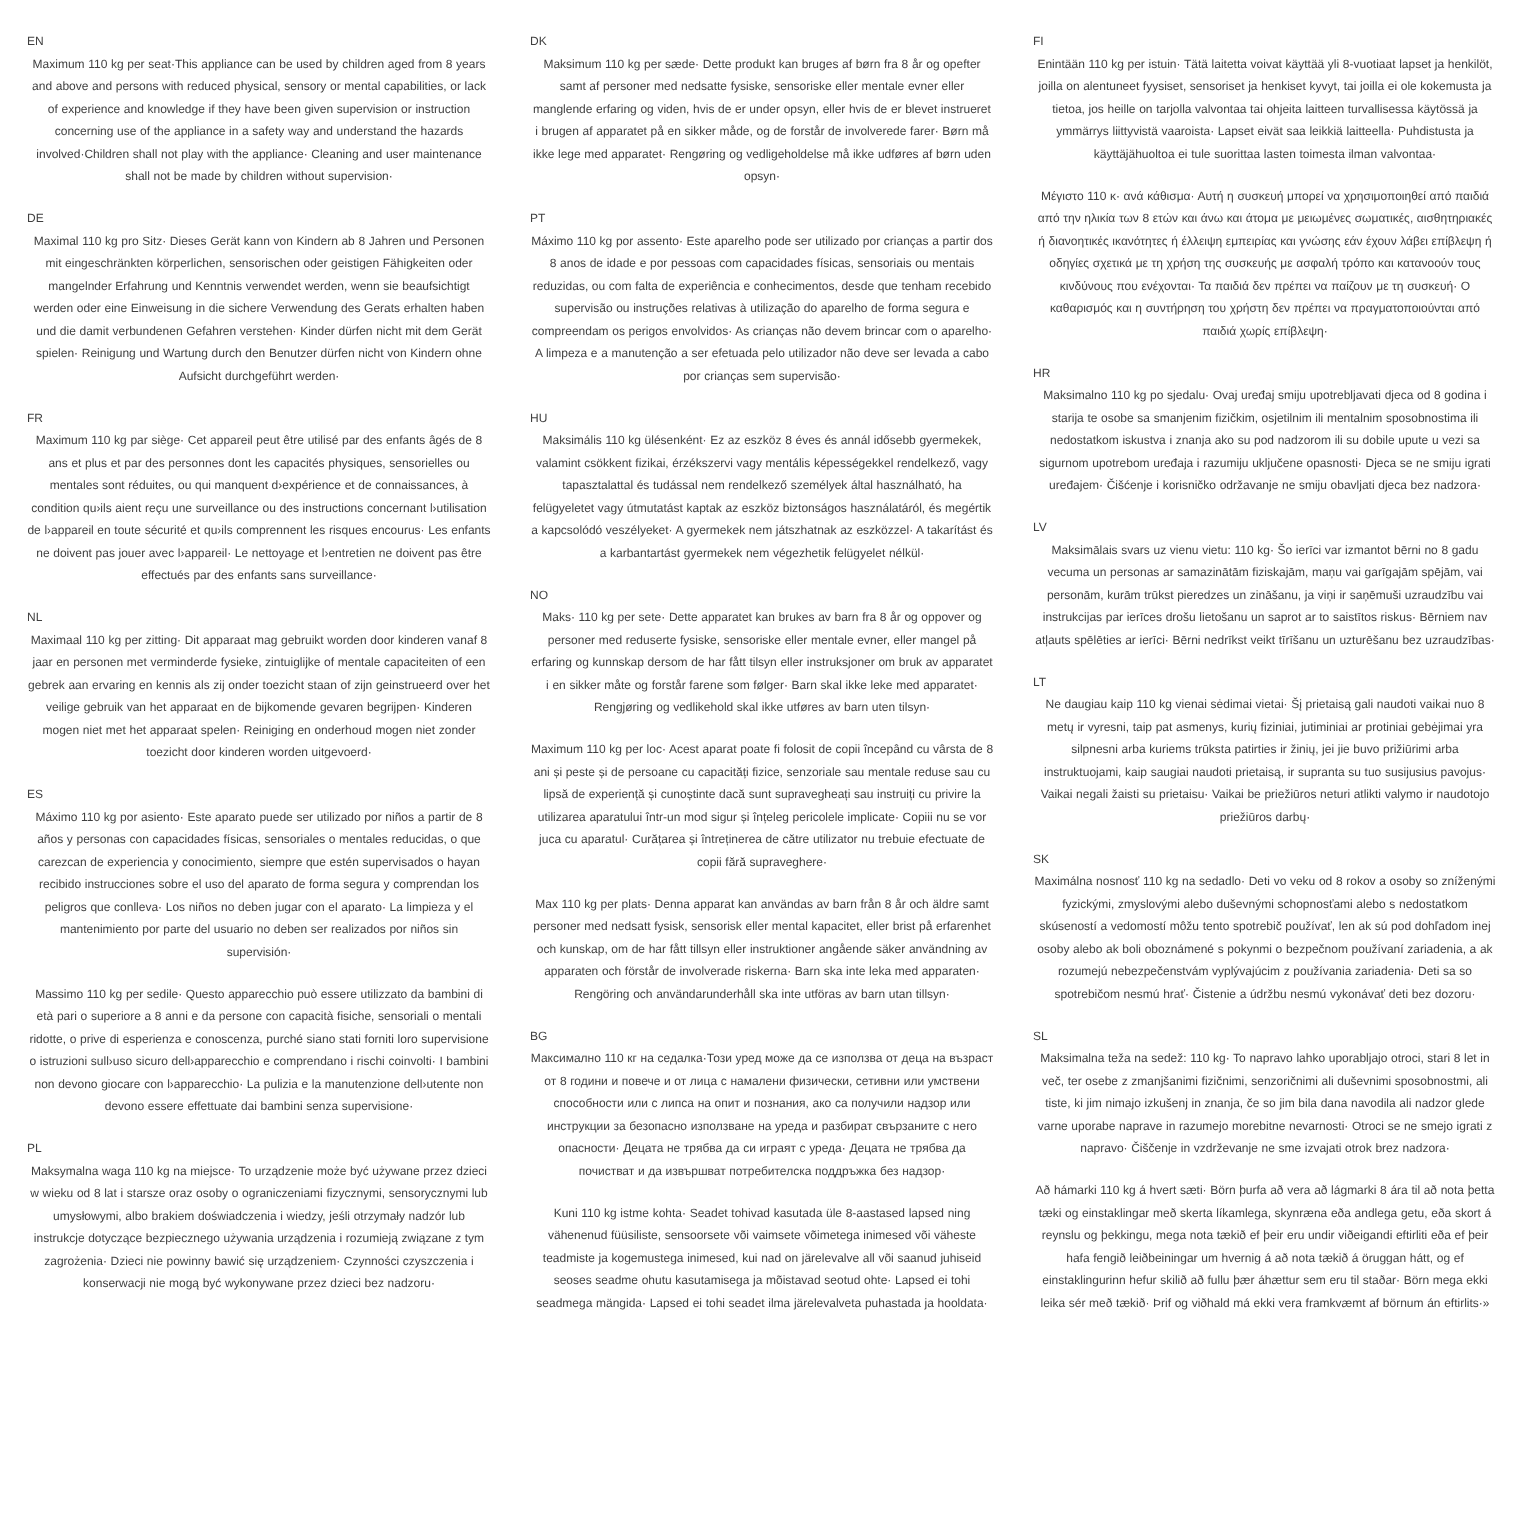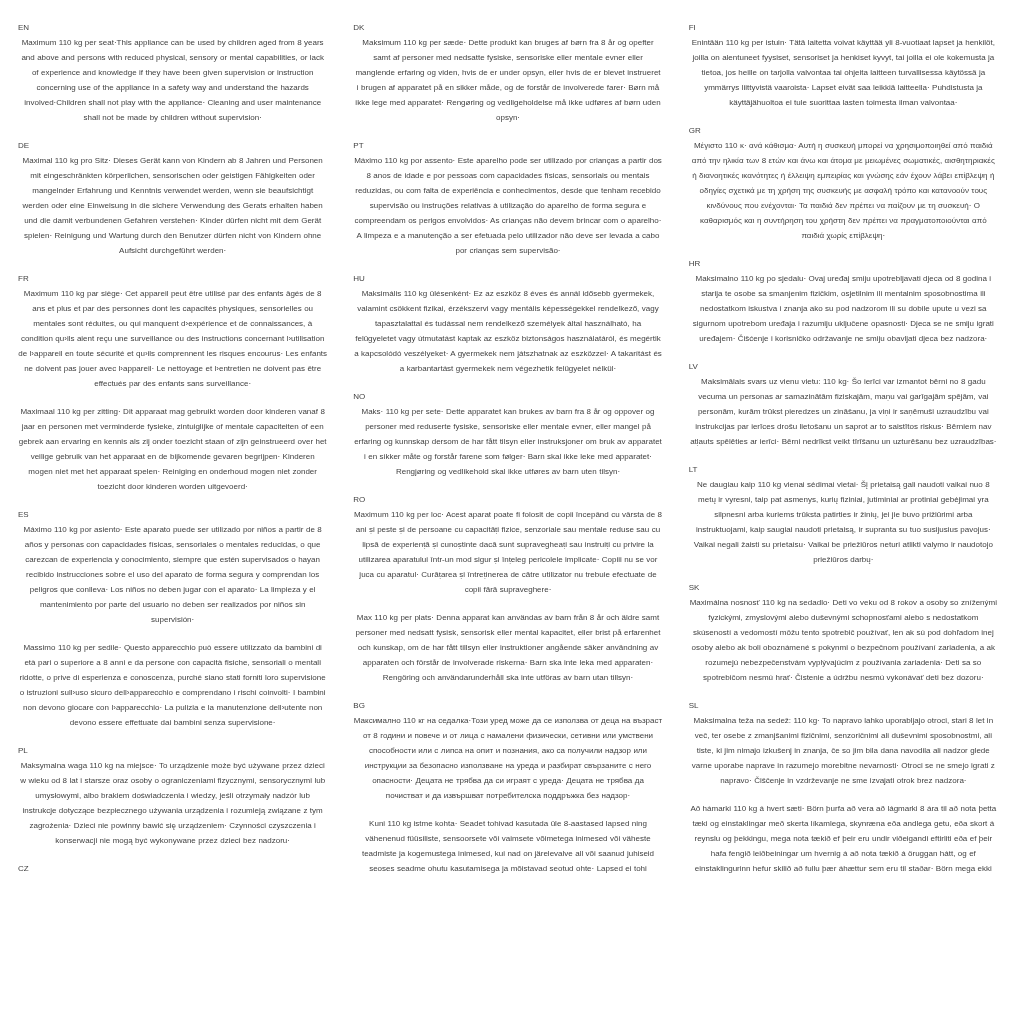--- a/index.html
+++ b/index.html
@@ -43,20 +43,21 @@
     </section>
     <section class="sec">
       <div class="lang">DE</div>
       <p class="txt">Maximal 110 kg pro Sitz· Dieses Gerät kann von Kindern ab 8 Jahren und Personen mit eingeschränkten körperlichen, sensorischen oder geistigen Fähigkeiten oder mangelnder Erfahrung und Kenntnis verwendet werden, wenn sie beaufsichtigt werden oder eine Einweisung in die sichere Verwendung des Gerats erhalten haben und die damit verbundenen Gefahren verstehen· Kinder dürfen nicht mit dem Gerät spielen· Reinigung und Wartung durch den Benutzer dürfen nicht von Kindern ohne Aufsicht durchgeführt werden·</p>
     </section>
     <section class="sec">
       <div class="lang">FR</div>
       <p class="txt">Maximum 110 kg par siège· Cet appareil peut être utilisé par des enfants âgés de 8 ans et plus et par des personnes dont les capacités physiques, sensorielles ou mentales sont réduites, ou qui manquent d›expérience et de connaissances, à condition qu›ils aient reçu une surveillance ou des instructions concernant l›utilisation de l›appareil en toute sécurité et qu›ils comprennent les risques encourus· Les enfants ne doivent pas jouer avec l›appareil· Le nettoyage et l›entretien ne doivent pas être effectués par des enfants sans surveillance·</p>
     </section>
     <section class="sec">
+      <div class="lang">NL</div>
       <p class="txt">Maximaal 110 kg per zitting· Dit apparaat mag gebruikt worden door kinderen vanaf 8 jaar en personen met verminderde fysieke, zintuiglijke of mentale capaciteiten of een gebrek aan ervaring en kennis als zij onder toezicht staan of zijn geinstrueerd over het veilige gebruik van het apparaat en de bijkomende gevaren begrijpen· Kinderen mogen niet met het apparaat spelen· Reiniging en onderhoud mogen niet zonder toezicht door kinderen worden uitgevoerd·</p>
     </section>
     <section class="sec">
       <div class="lang">ES</div>
       <p class="txt">Máximo 110 kg por asiento· Este aparato puede ser utilizado por niños a partir de 8 años y personas con capacidades físicas, sensoriales o mentales reducidas, o que carezcan de experiencia y conocimiento, siempre que estén supervisados o hayan recibido instrucciones sobre el uso del aparato de forma segura y comprendan los peligros que conlleva· Los niños no deben jugar con el aparato· La limpieza y el mantenimiento por parte del usuario no deben ser realizados por niños sin supervisión·</p>
     </section>
     <section class="sec">
       <p class="txt">Massimo 110 kg per sedile· Questo apparecchio può essere utilizzato da bambini di età pari o superiore a 8 anni e da persone con capacità fisiche, sensoriali o mentali ridotte, o prive di esperienza e conoscenza, purché siano stati forniti loro supervisione o istruzioni sull›uso sicuro dell›apparecchio e comprendano i rischi coinvolti· I bambini non devono giocare con l›apparecchio· La pulizia e la manutenzione dell›utente non devono essere effettuate dai bambini senza supervisione·</p>
     </section>
     <section class="sec">
@@ -80,42 +81,40 @@
     </section>
     <section class="sec">
       <div class="lang">HU</div>
       <p class="txt">Maksimális 110 kg ülésenként· Ez az eszköz 8 éves és annál idősebb gyermekek, valamint csökkent fizikai, érzékszervi vagy mentális képességekkel rendelkező, vagy tapasztalattal és tudással nem rendelkező személyek által használható, ha felügyeletet vagy útmutatást kaptak az eszköz biztonságos használatáról, és megértik a kapcsolódó veszélyeket· A gyermekek nem játszhatnak az eszközzel· A takarítást és a karbantartást gyermekek nem végezhetik felügyelet nélkül·</p>
     </section>
     <section class="sec">
       <div class="lang">NO</div>
       <p class="txt">Maks· 110 kg per sete· Dette apparatet kan brukes av barn fra 8 år og oppover og personer med reduserte fysiske, sensoriske eller mentale evner, eller mangel på erfaring og kunnskap dersom de har fått tilsyn eller instruksjoner om bruk av apparatet i en sikker måte og forstår farene som følger· Barn skal ikke leke med apparatet· Rengjøring og vedlikehold skal ikke utføres av barn uten tilsyn·</p>
     </section>
     <section class="sec">
-      <div class="lang">RO</div>
       <p class="txt">Maximum 110 kg per loc· Acest aparat poate fi folosit de copii începând cu vârsta de 8 ani și peste și de persoane cu capacități fizice, senzoriale sau mentale reduse sau cu lipsă de experiență și cunoștinte dacă sunt supravegheați sau instruiți cu privire la utilizarea aparatului într-un mod sigur și înțeleg pericolele implicate· Copiii nu se vor juca cu aparatul· Curățarea și întreținerea de către utilizator nu trebuie efectuate de copii fără supraveghere·</p>
     </section>
     <section class="sec">
       <p class="txt">Max 110 kg per plats· Denna apparat kan användas av barn från 8 år och äldre samt personer med nedsatt fysisk, sensorisk eller mental kapacitet, eller brist på erfarenhet och kunskap, om de har fått tillsyn eller instruktioner angående säker användning av apparaten och förstår de involverade riskerna· Barn ska inte leka med apparaten· Rengöring och användarunderhåll ska inte utföras av barn utan tillsyn·</p>
     </section>
     <section class="sec">
       <div class="lang">BG</div>
       <p class="txt">Максимално 110 кг на седалка·Този уред може да се използва от деца на възраст от 8 години и повече и от лица с намалени физически, сетивни или умствени способности или с липса на опит и познания, ако са получили надзор или инструкции за безопасно използване на уреда и разбират свързаните с него опасности· Децата не трябва да си играят с уреда· Децата не трябва да почистват и да извършват потребителска поддръжка без надзор·</p>
     </section>
     <section class="sec">
       <p class="txt">Kuni 110 kg istme kohta· Seadet tohivad kasutada üle 8-aastased lapsed ning vähenenud füüsiliste, sensoorsete või vaimsete võimetega inimesed või väheste teadmiste ja kogemustega inimesed, kui nad on järelevalve all või saanud juhiseid seoses seadme ohutu kasutamisega ja mõistavad seotud ohte· Lapsed ei tohi seadmega mängida· Lapsed ei tohi seadet ilma järelevalveta puhastada ja hooldata·</p>
     </section>
   </div>
 
   <div class="col">
     <section class="sec">
       <div class="lang">FI</div>
       <p class="txt">Enintään 110 kg per istuin· Tätä laitetta voivat käyttää yli 8-vuotiaat lapset ja henkilöt, joilla on alentuneet fyysiset, sensoriset ja henkiset kyvyt, tai joilla ei ole kokemusta ja tietoa, jos heille on tarjolla valvontaa tai ohjeita laitteen turvallisessa käytössä ja ymmärrys liittyvistä vaaroista· Lapset eivät saa leikkiä laitteella· Puhdistusta ja käyttäjähuoltoa ei tule suorittaa lasten toimesta ilman valvontaa·</p>
     </section>
     <section class="sec">
-      <div class="lang">GR</div>
       <p class="txt">Μέγιστο 110 κ· ανά κάθισμα· Αυτή η συσκευή μπορεί να χρησιμοποιηθεί από παιδιά από την ηλικία των 8 ετών και άνω και άτομα με μειωμένες σωματικές, αισθητηριακές ή διανοητικές ικανότητες ή έλλειψη εμπειρίας και γνώσης εάν έχουν λάβει επίβλεψη ή οδηγίες σχετικά με τη χρήση της συσκευής με ασφαλή τρόπο και κατανοούν τους κινδύνους που ενέχονται· Τα παιδιά δεν πρέπει να παίζουν με τη συσκευή· Ο καθαρισμός και η συντήρηση του χρήστη δεν πρέπει να πραγματοποιούνται από παιδιά χωρίς επίβλεψη·</p>
     </section>
     <section class="sec">
       <div class="lang">HR</div>
       <p class="txt">Maksimalno 110 kg po sjedalu· Ovaj uređaj smiju upotrebljavati djeca od 8 godina i starija te osobe sa smanjenim fizičkim, osjetilnim ili mentalnim sposobnostima ili nedostatkom iskustva i znanja ako su pod nadzorom ili su dobile upute u vezi sa sigurnom upotrebom uređaja i razumiju uključene opasnosti· Djeca se ne smiju igrati uređajem· Čišćenje i korisničko održavanje ne smiju obavljati djeca bez nadzora·</p>
     </section>
     <section class="sec">
       <div class="lang">LV</div>
       <p class="txt">Maksimālais svars uz vienu vietu: 110 kg· Šo ierīci var izmantot bērni no 8 gadu vecuma un personas ar samazinātām fiziskajām, maņu vai garīgajām spējām, vai personām, kurām trūkst pieredzes un zināšanu, ja viņi ir saņēmuši uzraudzību vai instrukcijas par ierīces drošu lietošanu un saprot ar to saistītos riskus· Bērniem nav atļauts spēlēties ar ierīci· Bērni nedrīkst veikt tīrīšanu un uzturēšanu bez uzraudzības·</p>
     </section>

